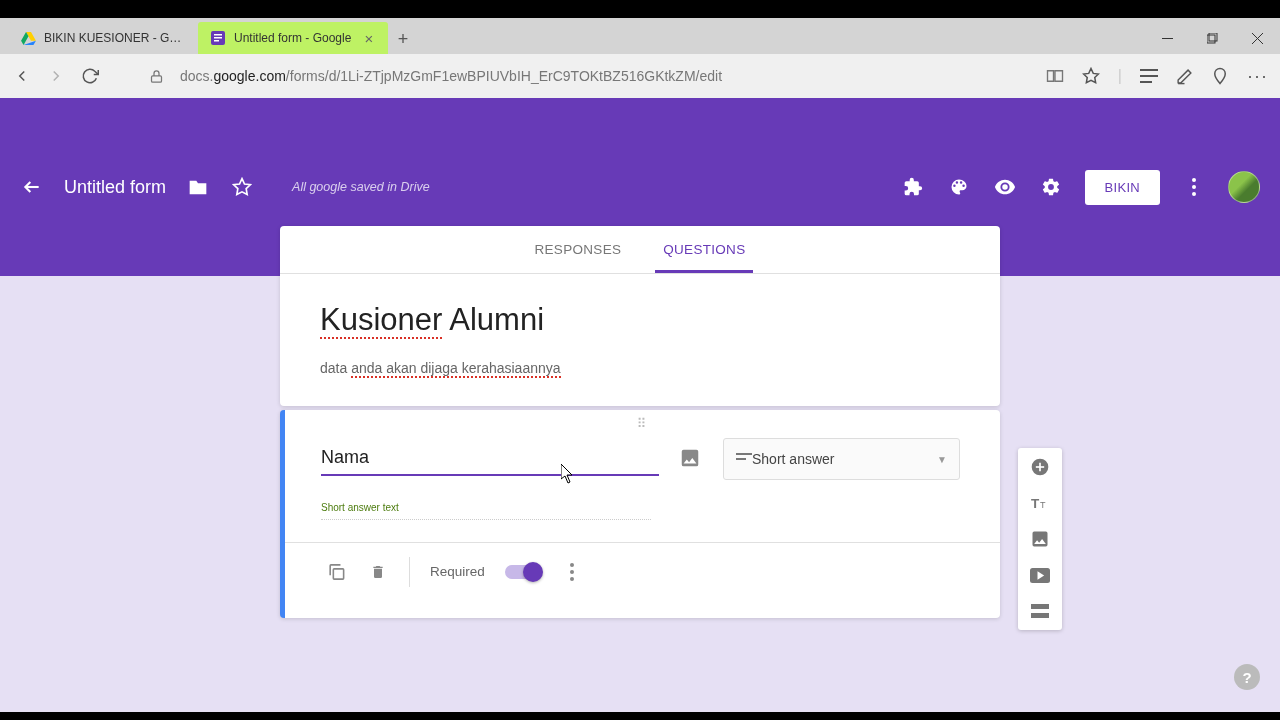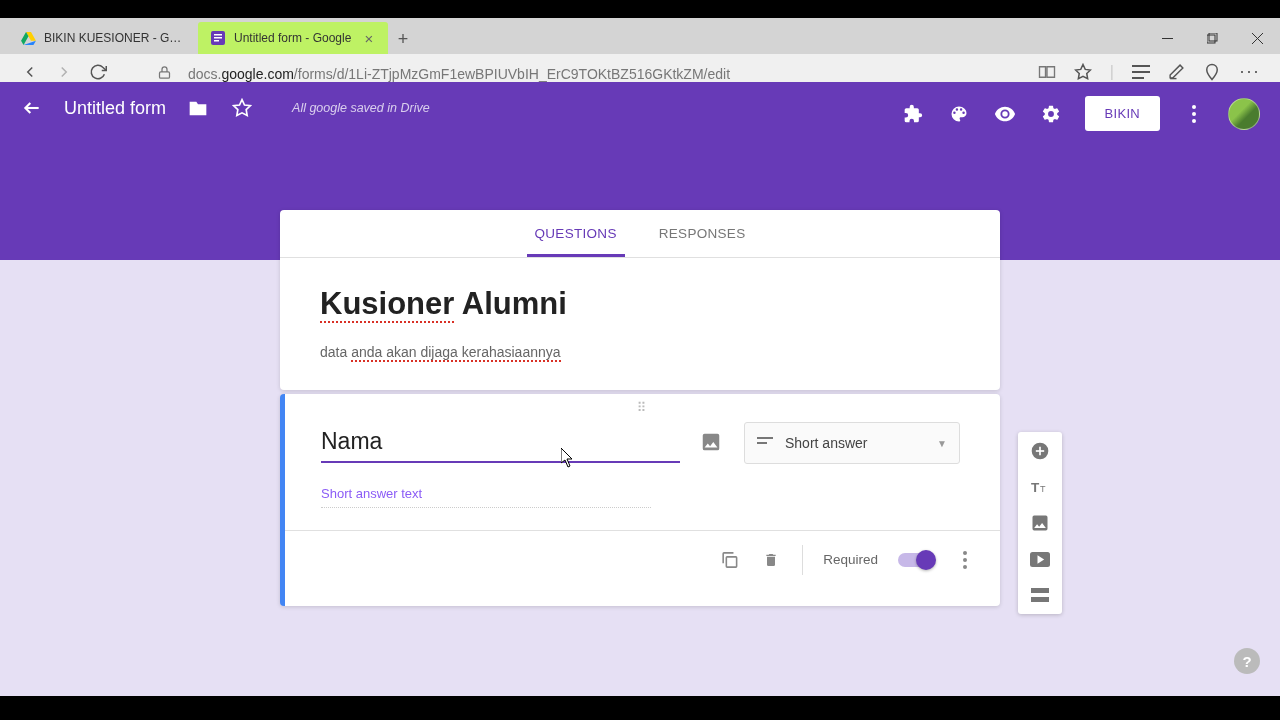--- a/index.html
+++ b/index.html
@@ -8,55 +8,55 @@
 .tab-strip{height:36px;background:#d4d4d4;display:flex;align-items:flex-end;padding-left:8px}
 .tab{height:32px;display:flex;align-items:center;padding:0 12px;font-size:12px;color:#333;gap:8px;border-top-left-radius:3px;border-top-right-radius:3px;max-width:190px;min-width:190px}
 .tab.active{background:#bef264}
 .tab.inactive{background:#d4d4d4}
 .tab .favicon{width:16px;height:16px;display:flex;align-items:center;justify-content:center;flex-shrink:0}
 .tab .title{white-space:nowrap;overflow:hidden;text-overflow:ellipsis;flex:1}
 .tab .close{width:14px;height:14px;color:#666;display:flex;align-items:center;justify-content:center;font-size:15px;flex-shrink:0}
 .new-tab{width:30px;height:30px;display:flex;align-items:center;justify-content:center;color:#555;font-size:18px}
 .win-controls{margin-left:auto;display:flex;height:32px}
 .win-btn{width:45px;display:flex;align-items:center;justify-content:center;color:#333;font-size:12px}
-.addr-bar{height:28px;display:flex;align-items:flex-end;padding:0 20px;gap:14px;background:#f0f0f0}
+.addr-bar{height:44px;display:flex;align-items:center;padding:0 12px;gap:14px;background:#f0f0f0}
 .nav-icon{width:20px;height:20px;display:flex;align-items:center;justify-content:center;color:#555}
 .url-text{flex:1;font-size:14px;color:#777}
 .url-text .bold{color:#222}
 .addr-right{display:flex;gap:18px;align-items:center;color:#555}
 .content-area{width:100%;height:614px;position:relative;background:#e6e0f4}
-.purple-header{background:#673ab7;height:178px;width:100%;display:flex;align-items:flex-start;padding:14px 20px}
+.purple-header{background:#673ab7;height:178px;width:100%;display:flex;align-items:center;padding:14px 20px}
 .hdr-left{display:flex;align-items:center;gap:20px}
 .hdr-icon{color:#fff;width:24px;height:24px;display:flex;align-items:center;justify-content:center}
 .form-name{color:#fff;font-size:18px;font-weight:400}
 .save-status{color:rgba(255,255,255,.75);font-size:12.5px;font-style:italic;margin-left:18px}
 .hdr-right{margin-left:auto;display:flex;align-items:center;gap:22px}
 .send-btn{background:#fff;color:#673ab7;border:none;padding:10px 20px;font-size:13px;font-weight:500;border-radius:3px;letter-spacing:.3px}
 .avatar{width:32px;height:32px;border-radius:50%;background:linear-gradient(135deg,#8bc34a 40%,#4a7c2e 60%);border:1px solid rgba(255,255,255,.4)}
 .form-container{position:absolute;top:128px;left:50%;transform:translateX(-50%);width:720px}
 .card{background:#fff;border-radius:4px;box-shadow:0 1px 4px rgba(0,0,0,.15)}
 .tabs-row{height:48px;display:flex;align-items:center;justify-content:center;border-bottom:1px solid #e0e0e0;gap:42px}
 .card-tab{font-size:13.5px;font-weight:500;color:#777;letter-spacing:.3px;height:100%;display:flex;align-items:center;position:relative}
 .card-tab.active{color:#673ab7}
 .card-tab.active::after{content:'';position:absolute;bottom:0;left:-8px;right:-8px;height:3px;background:#673ab7}
 .title-section{padding:28px 40px 30px}
-.form-title{font-size:31px;color:#222;font-weight:700;display:inline-block}
+.form-title{font-size:31px;color:#222;font-weight:400;display:inline-block}
 .spell{border-bottom:2px dotted #d93025}
 .form-desc{font-size:14px;color:#666;margin-top:22px}
 .question-card{background:#fff;border-radius:4px;box-shadow:0 1px 4px rgba(0,0,0,.15);border-left:5px solid #4285f4;margin-top:4px;position:relative}
 .drag-handle{position:absolute;top:6px;left:50%;transform:translateX(-50%);color:#bbb;font-size:13px;letter-spacing:2px}
 .q-body{padding:28px 40px 18px 36px}
 .q-row{display:flex;align-items:center;gap:20px}
 .q-title-wrap{flex:1}
-.q-title-input{width:100%;border:none;border-bottom:2px solid #673ab7;font-size:23px;padding:4px 0 6px;outline:none;color:#222}
+.q-title-input{width:100%;border:none;border-bottom:2px solid #673ab7;font-size:18px;padding:4px 0 6px;outline:none;color:#222}
 .img-btn{color:#888;width:24px;height:24px}
-.type-select{width:216px;height:42px;border:1px solid #ddd;border-radius:3px;display:flex;align-items:center;padding:8px 12px;gap:12px;color:#444;font-size:14px;background:#fafafa}
+.type-select{width:237px;height:42px;border:1px solid #ddd;border-radius:3px;display:flex;align-items:center;padding:8px 12px;color:#444;font-size:14px;background:#fafafa}
 .type-select .chev{margin-left:auto;color:#999;font-size:10px}
-.short-ans{margin-top:22px;font-size:13px;color:#8b5cf6;border-bottom:1px dotted #ccc;width:330px;padding-bottom:6px}
-.q-footer{height:58px;border-top:1px solid #e0e0e0;margin:22px -40px 0 -36px;padding:0 24px 0 40px;display:flex;align-items:center;justify-content:flex-end;gap:20px}
+.short-ans{margin-top:22px;font-size:10px;color:#4d7c0f;border-bottom:1px dotted #ccc;width:330px;padding-bottom:6px}
+.q-footer{height:58px;border-top:1px solid #e0e0e0;margin:22px -40px 0 -36px;padding:0 24px 0 40px;display:flex;align-items:center;gap:20px}
 .foot-icon{color:#888;width:22px;height:22px;display:flex;align-items:center;justify-content:center}
 .divider{width:1px;height:30px;background:#ddd}
 .req-label{font-size:13.5px;color:#666}
 .toggle{width:36px;height:14px;background:#c7b8e8;border-radius:10px;position:relative}
 .toggle::after{content:'';position:absolute;right:-2px;top:-3px;width:20px;height:20px;border-radius:50%;background:#673ab7;box-shadow:0 1px 3px rgba(0,0,0,.3)}
 .side-toolbar{position:absolute;top:350px;left:calc(50% + 378px);width:44px;background:#fff;border-radius:3px;box-shadow:0 1px 4px rgba(0,0,0,.2);display:flex;flex-direction:column;align-items:center;padding:8px 0;gap:14px}
 .side-btn{color:#777;width:22px;height:22px;display:flex;align-items:center;justify-content:center}
 .cursor{position:absolute;top:366px;left:561px;pointer-events:none}
 .help-btn{position:absolute;bottom:22px;right:20px;width:26px;height:26px;border-radius:50%;background:#bbb;color:#fff;display:flex;align-items:center;justify-content:center;font-size:15px;font-weight:bold}
 .black-bar{background:#000;height:18px;width:100%}
@@ -225,22 +225,22 @@
             <circle cx="2" cy="16" r="2"></circle>
           </svg>
         </div>
       <div class="avatar"></div>
     </div>
   </div>
 
   <div class="form-container">
     <div class="card">
       <div class="tabs-row">
+        <div class="card-tab">RESPONSES</div>
         <div class="card-tab active">QUESTIONS</div>
-        <div class="card-tab">RESPONSES</div>
       </div>
       <div class="title-section">
         <div class="form-title"><span class="spell">Kusioner</span><span> Alumni</span></div>
         <div class="form-desc"><span>data </span><span class="spell">anda akan dijaga kerahasiaannya</span></div>
       </div>
     </div>
 
     <div class="question-card">
       <div class="drag-handle">⠿</div>
       <div class="q-body">

